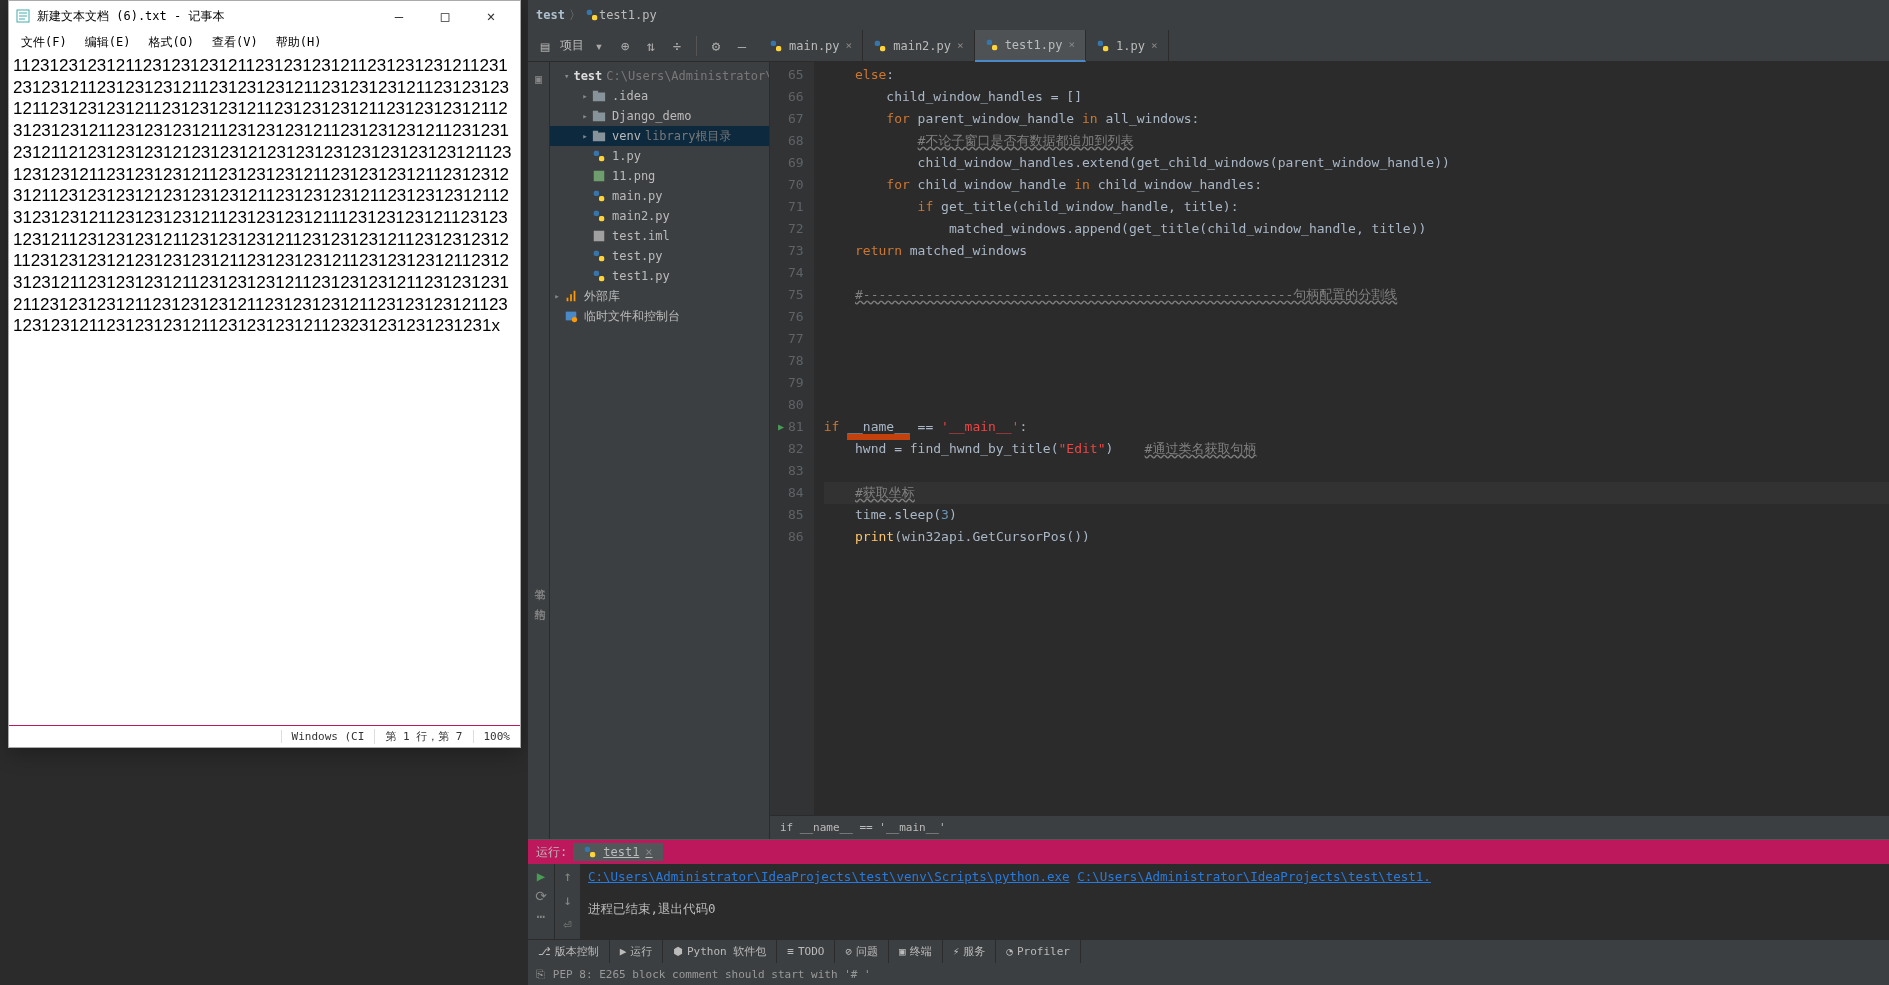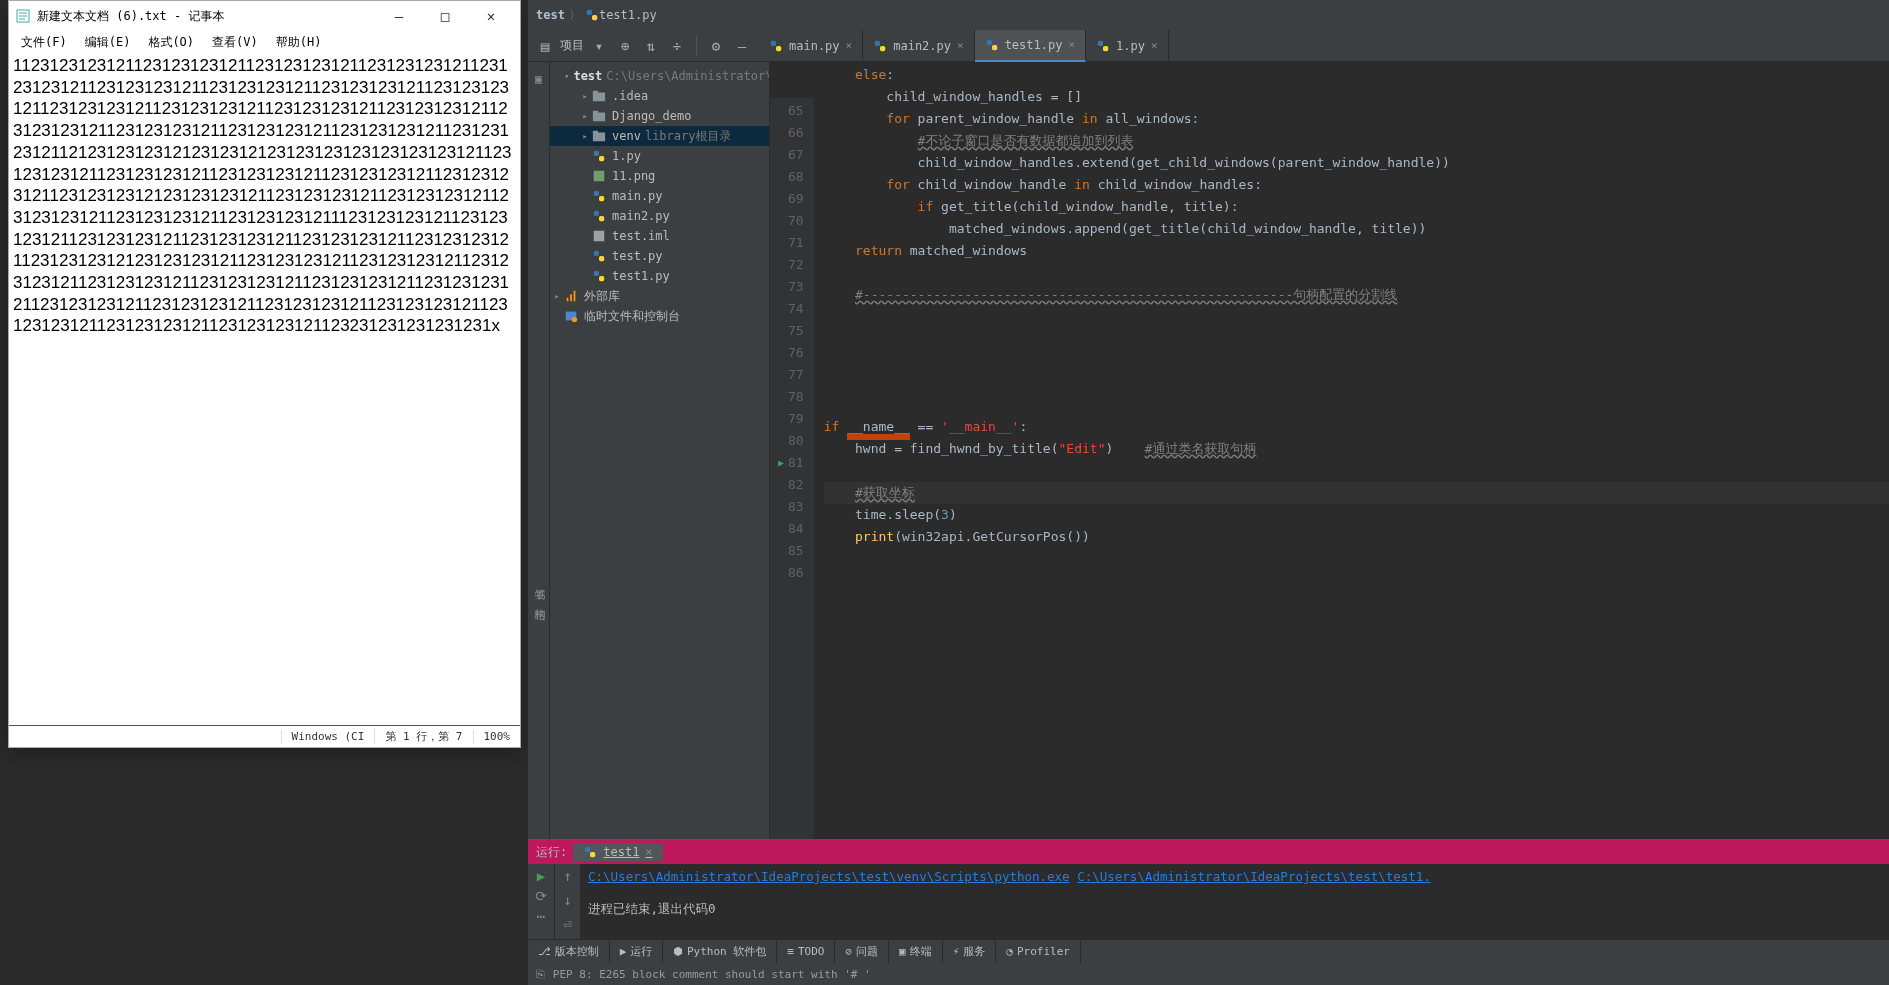--- a/index.html
+++ b/index.html
@@ -36,21 +36,21 @@
 .tree { padding:4px 0; font-size:12px; color:#bbb; }
 .tree-row { display:flex; align-items:center; height:20px; padding-right:4px; white-space:nowrap; overflow:hidden; }
 .tree-row.sel { background:#0d293e; }
 .tree-row .arr { width:14px; text-align:center; color:#888; font-size:9px; }
 .tree-row .lbl { margin-left:2px; }
 .tree-row .gray { color:#787878; margin-left:4px; }
 .ind1 { padding-left:14px; } .ind2 { padding-left:28px; }
 .fico { width:14px; height:14px; margin-right:4px; }
 .editor { flex:1; display:flex; flex-direction:column; background:#2b2b2b; min-width:0; }
 .code-area { flex:1; display:flex; overflow:hidden; font-family:Consolas,monospace; font-size:13px; }
-.gutter { background:#313335; color:#606366; text-align:right; padding:2px 10px 2px 8px; line-height:22px; user-select:none;margin-top:36px; }
+.gutter { background:#313335; color:#606366; text-align:right; padding:2px 10px 2px 8px; line-height:22px; user-select:none; }
 .gut-row { height:22px; display:flex; align-items:center; justify-content:flex-end; gap:4px; }
 .run-arrow { color:#499c54; font-size:10px; }
 .code { flex:1; padding:2px 0 2px 10px; line-height:22px; color:#a9b7c6; white-space:pre; overflow-x:auto; }
 .cline { height:22px; }
 .cline.cur { background:#323232; }
 .kw { color:#cc7832; } .str { color:#ef4444; } .cmtu { color:#808080; text-decoration:underline wavy #808080; } .fn { color:#ffc66d; } .num { color:#6897bb; } .hl{ border-bottom:6px solid #c2410c;margin-top:30px;}
 .breadcrumb-bottom { height:24px; background:#3c3f41; border-top:1px solid #2b2b2b; display:flex; align-items:center; padding:0 10px; color:#bbb; font-size:11px; }
 .run-panel { height:100px; background:#2b2b2b; border-top:1px solid #555; display:flex; flex-direction:column; }
 .run-hdr { height:24px; background:#be185d; display:flex; align-items:center; padding:0 8px; font-size:12px; gap:6px; }
 .run-tab { background:#515658; padding:2px 10px; display:flex; align-items:center; gap:6px;text-decoration:underline; }
@@ -339,20 +339,21 @@
             </div>
             <div class="gut-row">
               <span>85</span>
             </div>
             <div class="gut-row">
               <span>86</span>
             </div>
           </div>
         <div class="code" id="code"><div class="cline">    <span class="kw">else</span>:</div><div class="cline">        child_window_handles = []</div><div class="cline">        <span class="kw">for</span> parent_window_handle <span class="kw">in</span> all_windows:</div><div class="cline">            <span class="cmtu">#不论子窗口是否有数据都追加到列表</span></div><div class="cline">            child_window_handles.extend(get_child_windows(parent_window_handle))</div><div class="cline">        <span class="kw">for</span> child_window_handle <span class="kw">in</span> child_window_handles:</div><div class="cline">            <span class="kw">if</span> get_title(child_window_handle, title):</div><div class="cline">                matched_windows.append(get_title(child_window_handle, title))</div><div class="cline">    <span class="kw">return</span> matched_windows</div><div class="cline">    </div><div class="cline">    <span class="cmtu">#-------------------------------------------------------句柄配置的分割线</span></div><div class="cline">    </div><div class="cline">    </div><div class="cline">    </div><div class="cline">    </div><div class="cline">    </div><div class="cline"><span class="kw">if</span> <span class="hl">__name__</span> == <span class="str">'__main__'</span>:</div><div class="cline">    hwnd = find_hwnd_by_title(<span class="str">"Edit"</span>)    <span class="cmtu">#通过类名获取句柄</span></div><div class="cline"></div><div class="cline cur">    <span class="cmtu">#获取坐标</span></div><div class="cline">    time.sleep(<span class="num">3</span>)</div><div class="cline">    <span class="fn">print</span>(win32api.GetCursorPos())</div></div>
       </div>
+      <div class="breadcrumb-bottom">if __name__ == '__main__'</div>
     </div>
   </div>
 
   <div class="left-side" style="position: absolute; left: 0px; top: 300px; width: 22px; display: flex; flex-direction: column; align-items: center; gap: 20px; color: rgb(136, 136, 136);">
     <span class="vt">书签</span>
     <span class="vt">结构</span>
   </div>
 
   <div class="run-panel">
     <div class="run-hdr">

